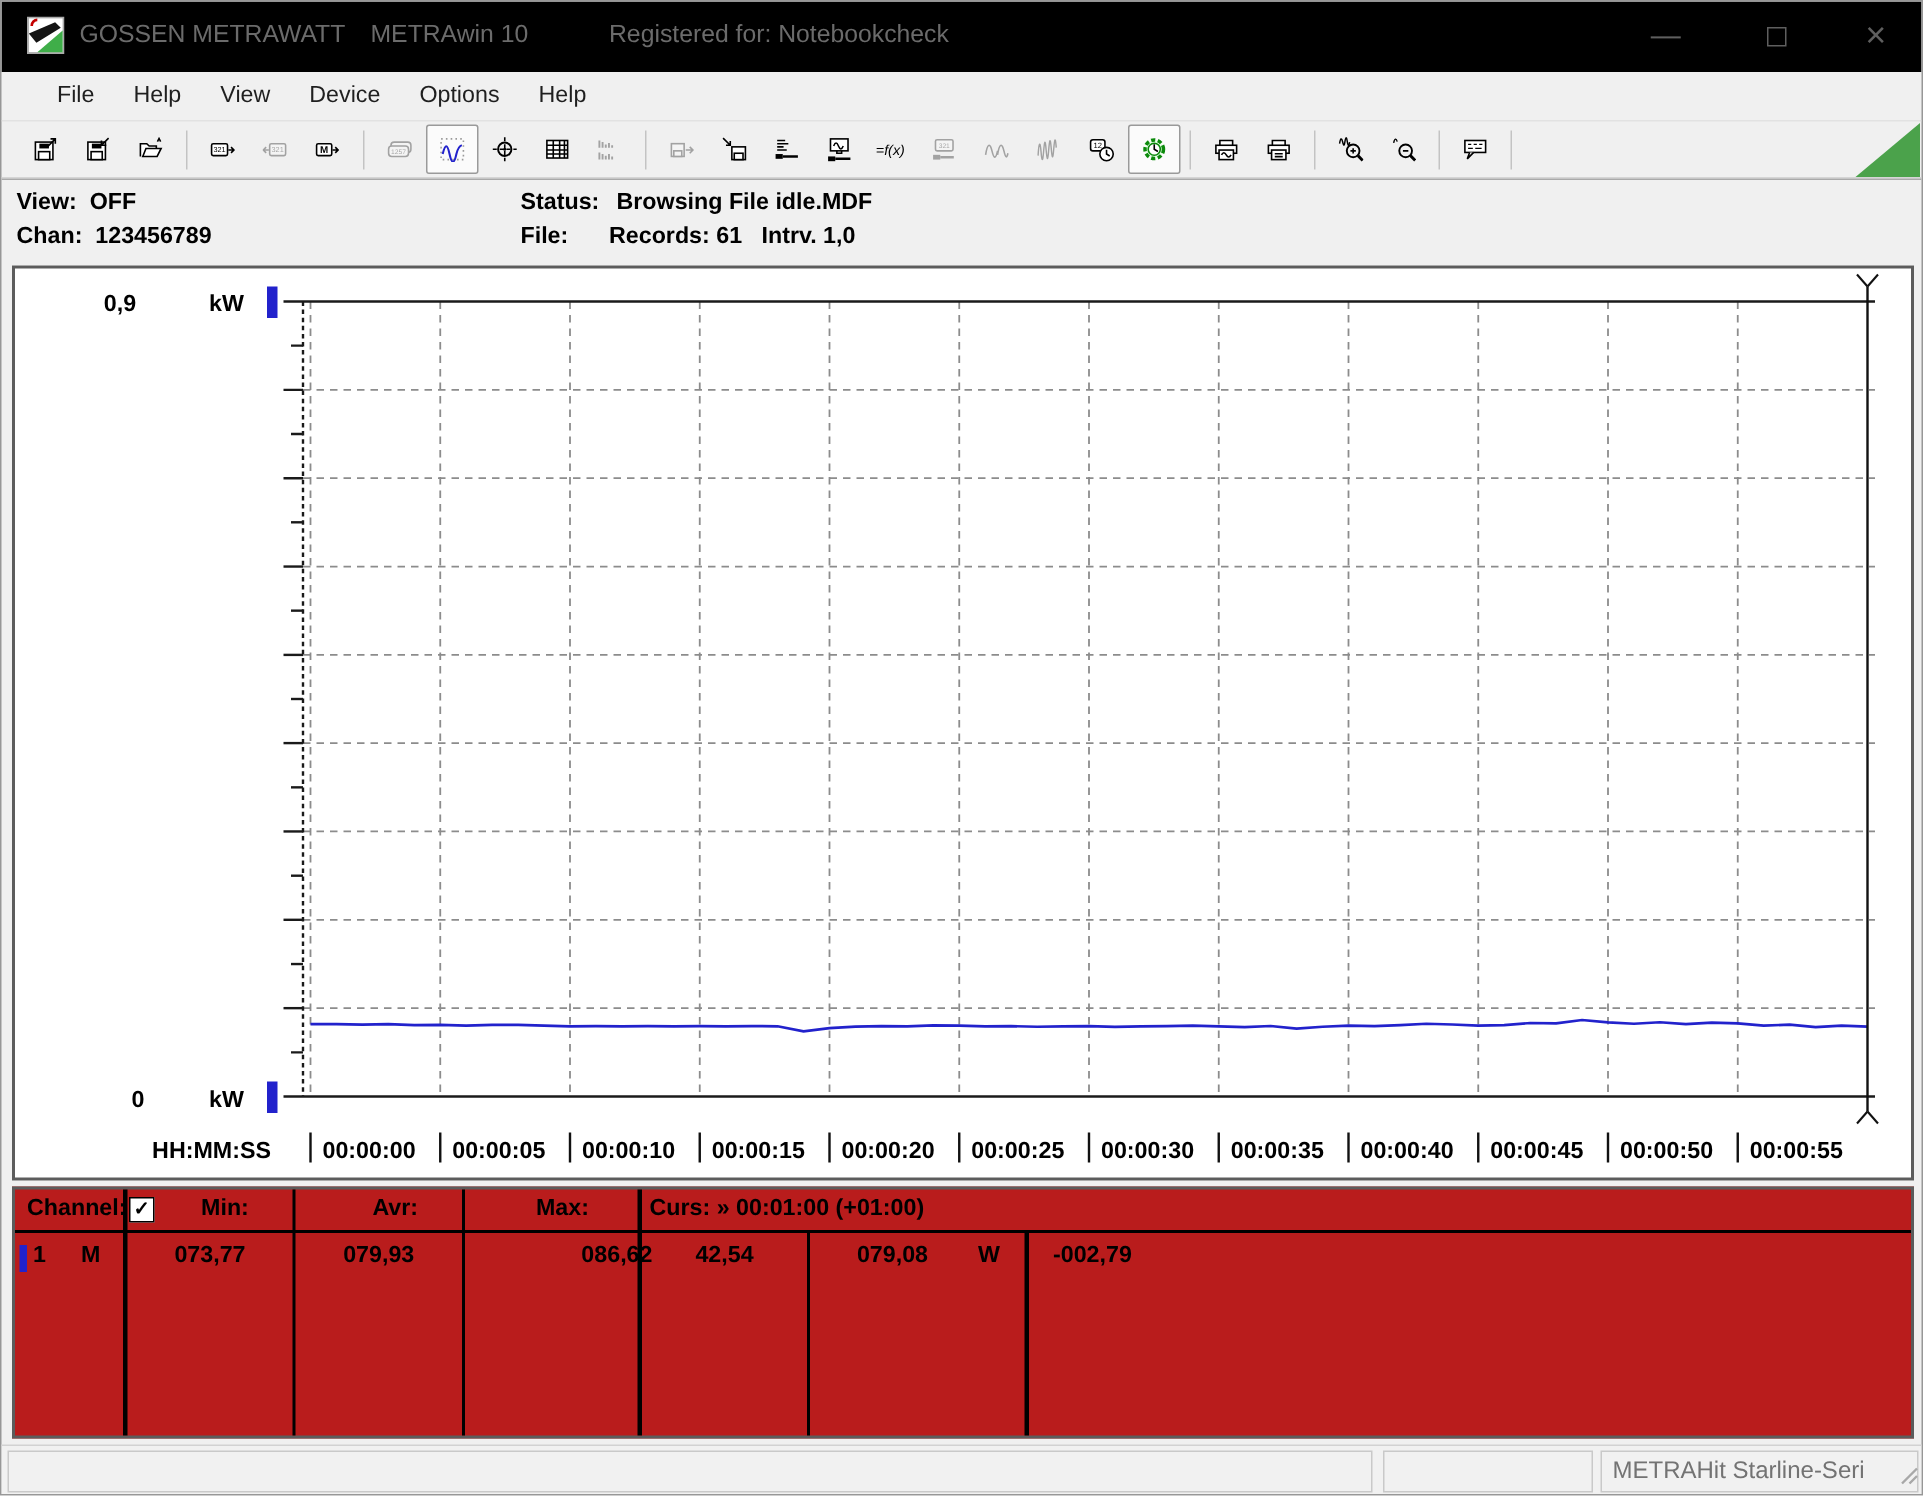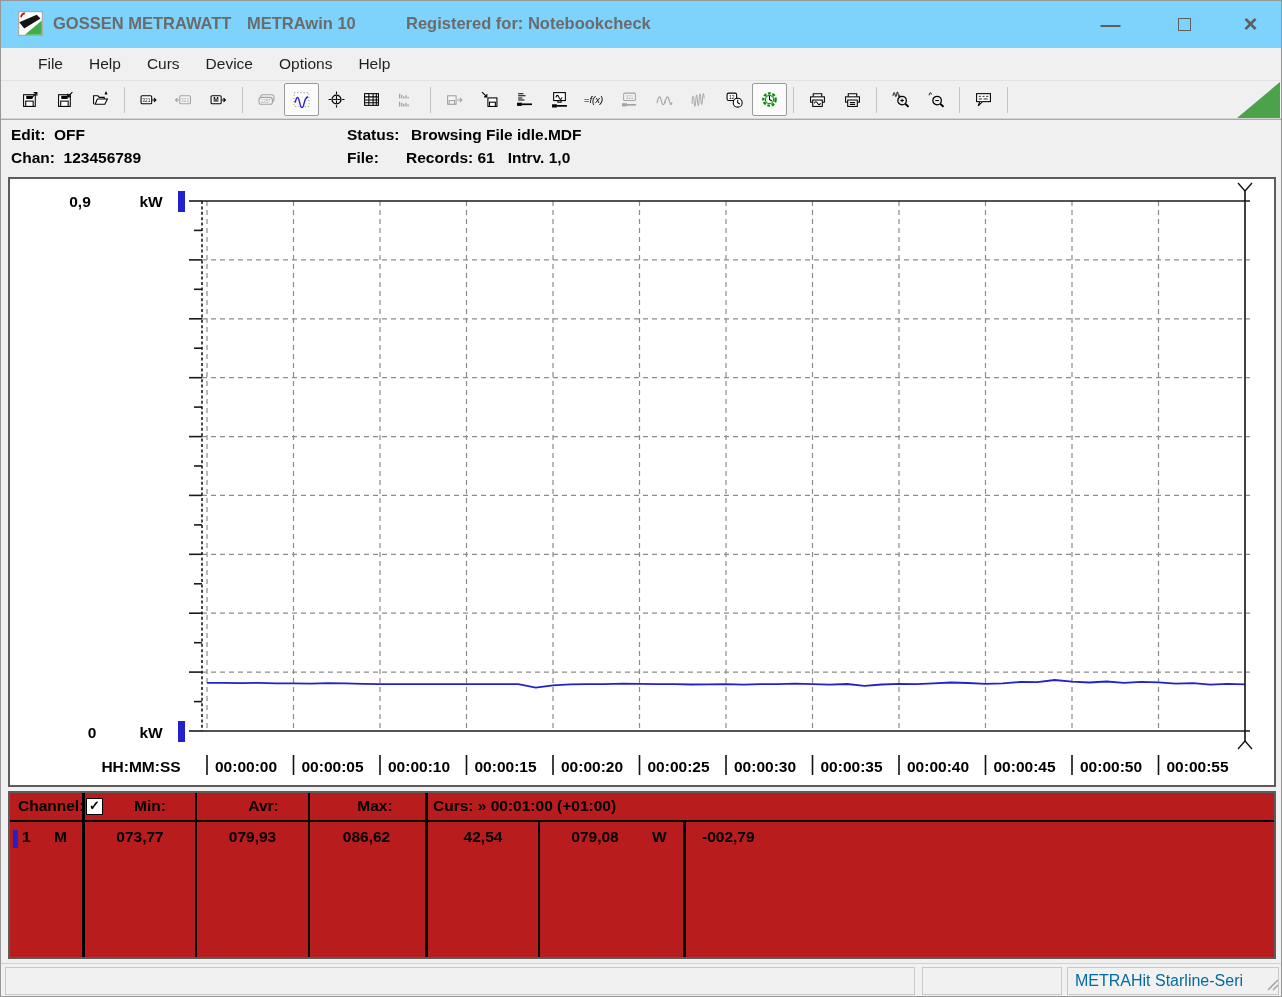--- a/index.html
+++ b/index.html
@@ -1,20 +1,20 @@
 <!DOCTYPE html>
 <html><head>
 <meta charset="utf-8">
 <style>
   html,body{margin:0;padding:0;background:#cfcfcf;}
   .window{position:relative;width:1282px;height:997px;background:#f0f0f0;
     border:1px solid #979797;box-sizing:border-box;overflow:hidden;
     font-family:"Liberation Sans",sans-serif;color:#000;}
   
-  .titlebar{position:absolute;top:0;left:0;width:100%;height:47px;background:#7dd3fc;font-weight:bold;}
+  .titlebar{position:absolute;top:0;left:0;width:100%;height:47px;background:#000000;}
   .titlebar .t-label{position:absolute;top:13px;font-size:16.5px;color:#6b6b6b;white-space:nowrap;}
   .logo{position:absolute;left:17px;top:10px;width:25px;height:25px;}
   .sys-btn{position:absolute;top:0;width:47px;height:46px;display:flex;align-items:center;
     justify-content:center;color:#5f5f5f;font-size:20px;cursor:default;}
   .max-box{width:11px;height:11px;border:1.5px solid #5f5f5f;display:inline-block;}
   
   .menubar{position:absolute;top:47px;left:0;width:100%;height:32px;display:flex;
     align-items:center;padding-left:24px;box-sizing:border-box;}
   .menu-item{padding:0 13px;font-size:15.5px;color:#1f1f1f;line-height:32px;}
   
@@ -47,21 +47,21 @@
   .tp-cell{position:absolute;font-size:15.5px;white-space:nowrap;}
   .tp-head{top:4px;}
   .tp-row{top:35px;}
   .chk{position:absolute;left:76px;top:5px;width:15px;height:15px;background:#fff;
     border:1px solid #000;font-size:13px;line-height:14px;text-align:center;font-weight:700;}
   .ch-marker{position:absolute;left:3px;top:37px;width:5px;height:18px;background:#2222cc;}
   
   .statusbar{position:absolute;top:962px;left:0;width:100%;height:34px;background:#f1f1f1;
     border-top:1px solid #d2d2d2;box-sizing:border-box;}
   .sb-seg{position:absolute;top:3px;height:28px;border:1px solid #c9c9c9;box-sizing:border-box;}
-  .sb-text{padding-left:7px;font-size:16px;line-height:26px;color:#0369a1;white-space:nowrap;overflow:hidden;}
+  .sb-text{padding-left:7px;font-size:16px;line-height:26px;color:#737373;white-space:nowrap;overflow:hidden;}
   .grip{position:absolute;right:2px;bottom:2px;}
 </style>
 </head>
 <body>
 
 <div class="window">
 
   <div class="titlebar">
     <span class="logo">
       <svg width="25" height="25" viewBox="0 0 20 20">
@@ -77,21 +77,21 @@
     <span class="sys-btn" style="left:1086px">—</span>
     <span class="sys-btn" style="left:1160px">
         <span class="max-box"></span>
       </span>
     <span class="sys-btn" style="left:1226px;font-size:24px">×</span>
   </div>
 
   <div class="menubar">
     <span class="menu-item">File</span>
     <span class="menu-item">Help</span>
-    <span class="menu-item">Curs</span>
+    <span class="menu-item">View</span>
     <span class="menu-item">Device</span>
     <span class="menu-item">Options</span>
     <span class="menu-item">Help</span>
   </div>
 
   <div class="toolbar">
       <div class="tb-btn normal">
         <span class="tb-ic">
           <svg width="17" height="17" viewBox="0 0 16 16">
             <rect x="1.5" y="3.5" width="11" height="11" fill="#fff" stroke="#000"></rect>
@@ -332,21 +332,21 @@
             <path d="M4.5 10l-1.5 4 4-4" fill="#fff" stroke="#000"></path>
             <path d="M3.5 5h2M7 5h2M10.5 5h2M3.5 7.5h3M8 7.5h4" stroke="#000" stroke-width=".8"></path>
           </svg>
         </span>
       </div>
       <div class="tb-sep"></div>
     </div>
   <div class="green-corner"></div>
 
   <div class="infopanel">
-    <span class="info-txt" style="left:10px;top:6px">Edit:  OFF</span>
+    <span class="info-txt" style="left:10px;top:6px">View:  OFF</span>
     <span class="info-txt" style="left:10px;top:29px">Chan:  123456789</span>
     <span class="info-txt" style="left:346px;top:6px">Status:</span>
     <span class="info-txt" style="left:410px;top:6px">Browsing File idle.MDF</span>
     <span class="info-txt" style="left:346px;top:29px">File:</span>
     <span class="info-txt" style="left:405px;top:29px">Records: 61   Intrv. 1,0</span>
   </div>
 
   <div class="chartpanel">
     <svg width="1264" height="606">
         <line x1="192" y1="493.1" x2="1240" y2="493.1" stroke="#8c8c8c" stroke-width="1.2" stroke-dasharray="5 4"></line>
@@ -446,21 +446,21 @@
     <span class="tp-cell tp-head" style="left:197px;width:113px;text-align:center">Avr:</span>
     <span class="tp-cell tp-head" style="left:320px;width:90px;text-align:center">Max:</span>
     <span class="tp-cell tp-head" style="left:423px">Curs: » 00:01:00 (+01:00)</span>
 
     <div>
       <span class="ch-marker"></span>
       <span class="tp-cell tp-row" style="left:12px">1</span>
       <span class="tp-cell tp-row" style="left:44px">M</span>
       <span class="tp-cell tp-row" style="left:75px;width:110px;text-align:center">073,77</span>
       <span class="tp-cell tp-row" style="left:187px;width:111px;text-align:center">079,93</span>
-      <span class="tp-cell tp-row" style="left:300px;width:113px;text-align:center">086,62</span>
+      <span class="tp-cell tp-row" style="left:312px;width:113px;text-align:right">086,62</span>
       <span class="tp-cell tp-row" style="left:418px;width:110px;text-align:center">42,54</span>
       <span class="tp-cell tp-row" style="left:530px;width:110px;text-align:center">079,08</span>
       <span class="tp-cell tp-row" style="left:642px">W</span>
       <span class="tp-cell tp-row" style="left:692px">-002,79</span>
     </div>
   </div>
 
   <div class="statusbar">
     <div class="sb-seg" style="left:4px;width:910px"></div>
     <div class="sb-seg" style="left:921px;width:140px"></div>

